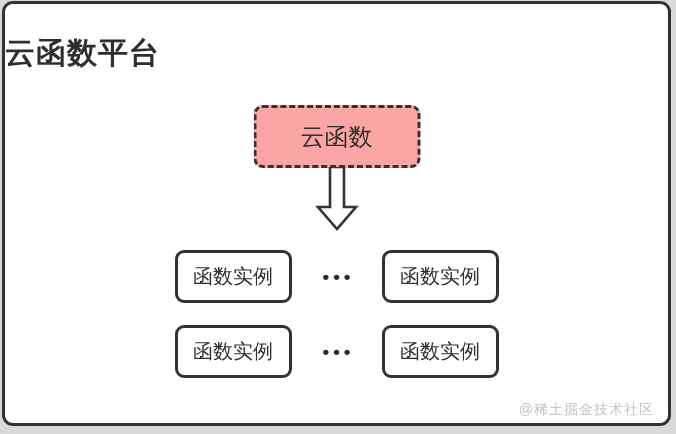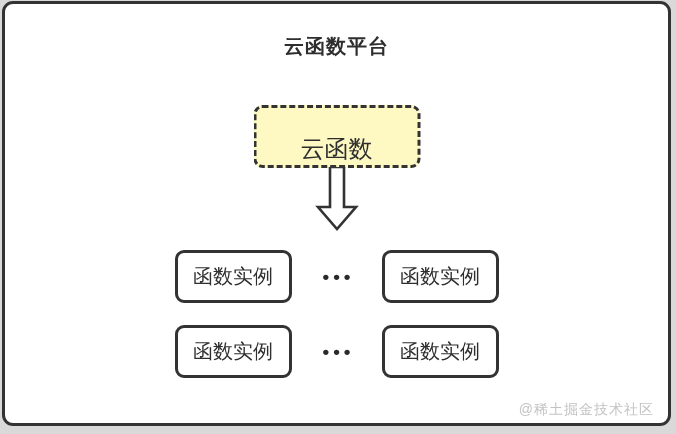--- a/index.html
+++ b/index.html
@@ -24,39 +24,38 @@
     border: 3px solid #333333;
     border-radius: 11px;
     box-sizing: border-box;
   }
   .title {
     position: absolute;
     left: 0;
     right: 0;
     top: 29px;
     margin: 0;
-    text-align: center;
-    font-size: 20px;
+    font-size: 30px;
     font-weight: 700;
     letter-spacing: 1px;
     color: #2e2e2e;
   }
   .dashed-box {
     position: absolute;
     left: 50%;
     transform: translateX(-50%);
     top: 101px;
     width: 167px;
     height: 63px;
     box-sizing: border-box;
     border: 3px dashed #333333;
     border-radius: 9px;
-    background: #fef9c3;
+    background: #fca5a5;
     display: flex;
-    align-items: flex-end;
+    align-items: center;
     justify-content: center;
     font-size: 24px;
     color: #2e2e2e;
   }
   .arrow-wrap {
     position: absolute;
     left: 50%;
     transform: translateX(-50%);
     top: 163px;
     width: 44px;

